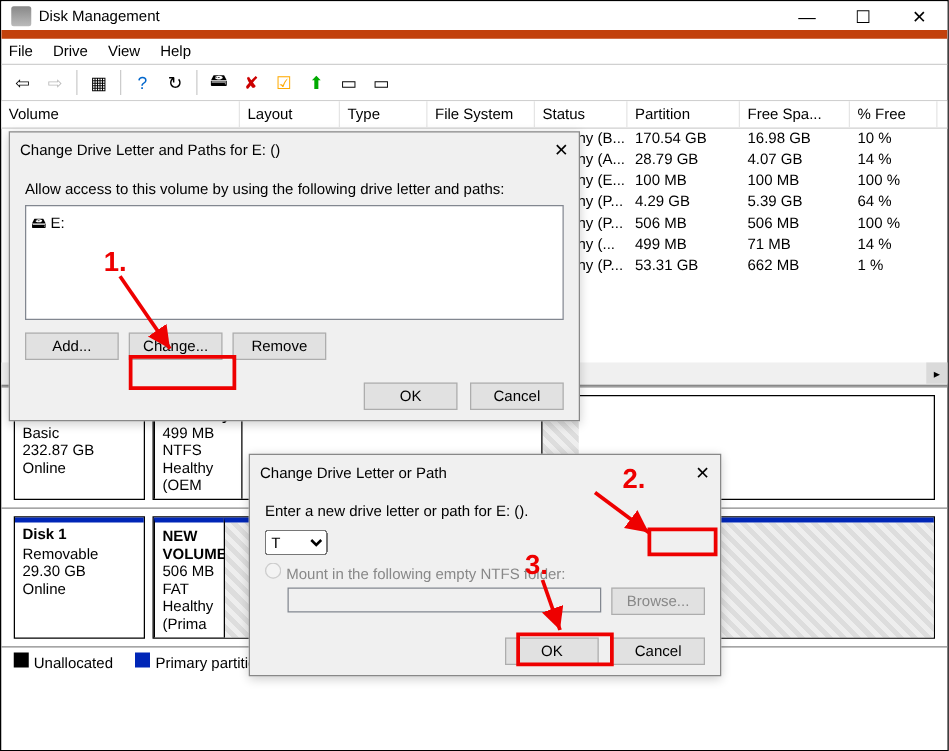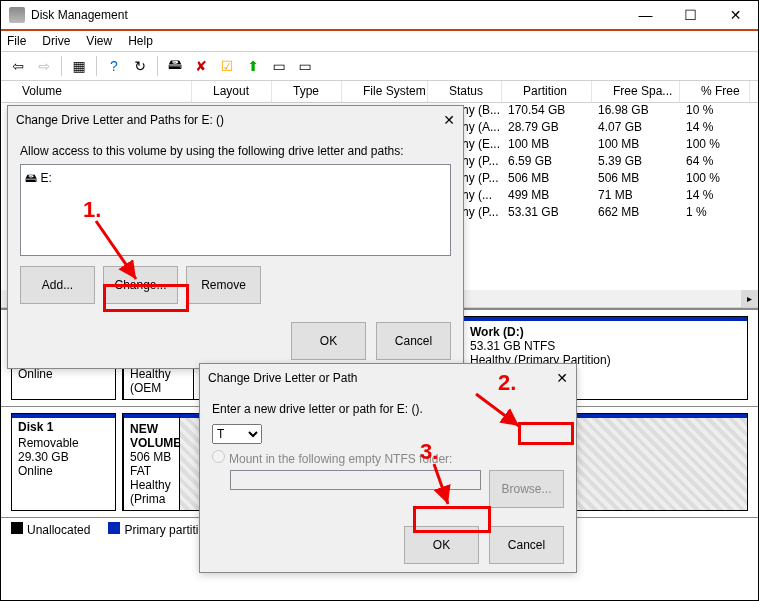--- a/index.html
+++ b/index.html
@@ -1,47 +1,47 @@
 <!DOCTYPE html>
 <html><head>
 <meta charset="utf-8">
 <style>
 * { box-sizing: border-box; margin: 0; padding: 0; }
 body { font-family: "Segoe UI", Tahoma, sans-serif; font-size: 12px; width: 759px; height: 601px; background: #fff; position: relative; overflow: hidden; border: 1px solid #000; }
-.titlebar { display: flex; align-items: center; height: 30px; background: #fff; border-bottom: 2px solid #c2410c; }
+.titlebar { display: flex; align-items: center; height: 30px; background: #fff; border-bottom: 7px solid #c2410c; }
 .titlebar .icon { width: 16px; height: 16px; margin: 0 6px 0 8px; background: linear-gradient(#888,#bbb); border-radius: 2px; }
 .titlebar .title { flex: 1; color: #000; font-size: 12px; }
 .winbtn { width: 45px; height: 29px; display: flex; align-items: center; justify-content: center; color: #000; font-size: 14px; }
 .menubar { height: 20px; display: flex; align-items: center; padding: 0 6px; gap: 16px; }
 .menubar span { color: #000; }
 .toolbar { height: 30px; border-bottom: 1px solid #d0d0d0; border-top: 1px solid #d0d0d0; display: flex; align-items: center; padding: 0 6px; gap: 4px; }
 .tbtn { width: 22px; height: 22px; display: flex; align-items: center; justify-content: center; font-size: 14px; }
 .tdiv { width: 1px; height: 20px; background: #ccc; margin: 0 2px; }
 .tablehead { display: flex; height: 22px; border-bottom: 1px solid #d0d0d0; background: #fff; }
-.th { border-right: 1px solid #e5e5e5; padding: 3px 21px; font-size: 12px; overflow: hidden; white-space: nowrap; }
+.th { border-right: 1px solid #e5e5e5; padding: 3px 6px; font-size: 12px; overflow: hidden; white-space: nowrap; }
 .tablebody { position: relative; height: 205px; border-bottom: 1px solid #d0d0d0; }
 .trow { display: flex; height: 17px; }
 .td { padding: 0 6px; font-size: 12px; overflow: hidden; white-space: nowrap; }
 .c0{width:191px}.c1{width:80px}.c2{width:70px}.c3{width:86px}.c4{width:74px}.c5{width:90px}.c6{width:88px}.c7{width:70px}
 .scrollbar-h { position: absolute; bottom: 0; left: 0; right: 0; height: 17px; background: #f0f0f0; display:flex; justify-content: flex-end; }
 .scrollbar-h .arr { width: 17px; height: 17px; background: #dadada; display: flex; align-items: center; justify-content: center; font-size: 10px; }
 .diskpanel { border-top: 1px solid #888; padding: 6px 10px; display:flex; gap:6px; position: relative; }
 .diskbox { border: 1px solid #000; background: #fff; }
 .diskleft { width: 105px; padding: 4px 6px; font-size: 12px; }
 .diskright { flex: 1; display: flex; }
 .part { border-left: 1px solid #000; padding: 4px 6px; font-size: 12px; border-top: 4px solid #0026b7; }
 .part.hatch { background: repeating-linear-gradient(45deg,#eee,#eee 4px,#ddd 4px,#ddd 8px); }
 .legend { border-top: 1px solid #888; padding: 4px 10px; display: flex; gap: 18px; align-items: center; font-size: 12px; }
 .legend .sw { width: 12px; height: 12px; display: inline-block; margin-right: 4px; }
 .dialog { position: absolute; background: #f0f0f0; border: 1px solid #888; box-shadow: 0 2px 8px rgba(0,0,0,.2); }
 .dlg-title { height: 28px; display: flex; align-items: center; padding: 0 8px; font-size: 12px; }
 .dlg-title .x { margin-left: auto; font-size: 14px; }
 .dlg-body { padding: 10px 12px; font-size: 12px; }
 .dlg-btns { padding: 8px 12px; display: flex; justify-content: flex-end; gap: 10px; }
-button.win { min-width: 75px; height: 38px; font-size: 12px; background: #e1e1e1; border: 1px solid #adadad; }
+button.win { min-width: 75px; height: 22px; font-size: 12px; background: #e1e1e1; border: 1px solid #adadad; }
 button.win:disabled { color: #888; }
 input[type=radio] { margin-right: 4px; }
 .listbox { border: 1px solid #828790; background: #fff; height: 92px; padding: 4px; }
 .redbox { position: absolute; border: 3px solid #e00; pointer-events: none; }
 .redtxt { position: absolute; color: #e00; font-weight: bold; font-size: 22px; font-family: Arial; pointer-events: none; }
 select.win { height: 20px; font-size: 12px; }
 input.win { height: 20px; border: 1px solid #828790; background: #fff; padding: 0 4px; }
 svg.arrow { position: absolute; pointer-events: none; }
 </style>
 </head>
@@ -121,21 +121,21 @@
         <div class="td c5">100 MB</div>
         <div class="td c6">100 MB</div>
         <div class="td c7">100 %</div>
       </div>
       <div class="trow">
         <div class="td c0"></div>
         <div class="td c1"></div>
         <div class="td c2"></div>
         <div class="td c3"></div>
         <div class="td c4">Healthy (P...</div>
-        <div class="td c5">6.59 GB</div>
+        <div class="td c5">4.29 GB</div>
         <div class="td c6">5.39 GB</div>
         <div class="td c7">64 %</div>
       </div>
       <div class="trow">
         <div class="td c0"></div>
         <div class="td c1"></div>
         <div class="td c2"></div>
         <div class="td c3"></div>
         <div class="td c4">Healthy (P...</div>
         <div class="td c5">506 MB</div>
@@ -177,25 +177,20 @@
       <div>Online</div>
     </div>
     <div class="diskbox diskright">
       <div class="part" style="width:70px">
         <b>Recovery</b><br>
         <span>499 MB NTFS</span><br>
         <span>Healthy (OEM</span>
       </div>
       <div class="part" style="width:240px"></div>
       <div class="part hatch" style="width:30px"></div>
-      <div class="part" style="flex:1">
-        <b>Work  (D:)</b><br>
-        <span>53.31 GB NTFS</span><br>
-        <span>Healthy (Primary Partition)</span>
-      </div>
     </div>
   </div>
   <div class="diskpanel">
     <div class="diskbox diskleft">
       <div style="border-top:4px solid #0026b7; margin:-4px -6px 2px -6px; padding:2px 6px 0 6px;"><b>Disk 1</b></div>
       <div>Removable</div>
       <div>29.30 GB</div>
       <div>Online</div>
     </div>
     <div class="diskbox diskright">

